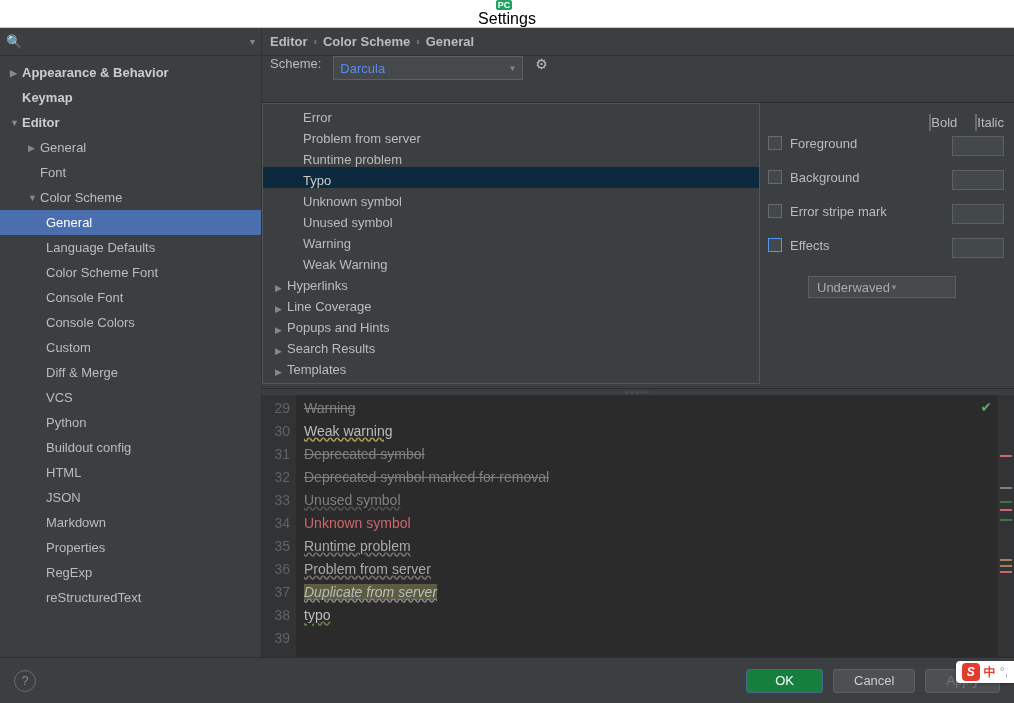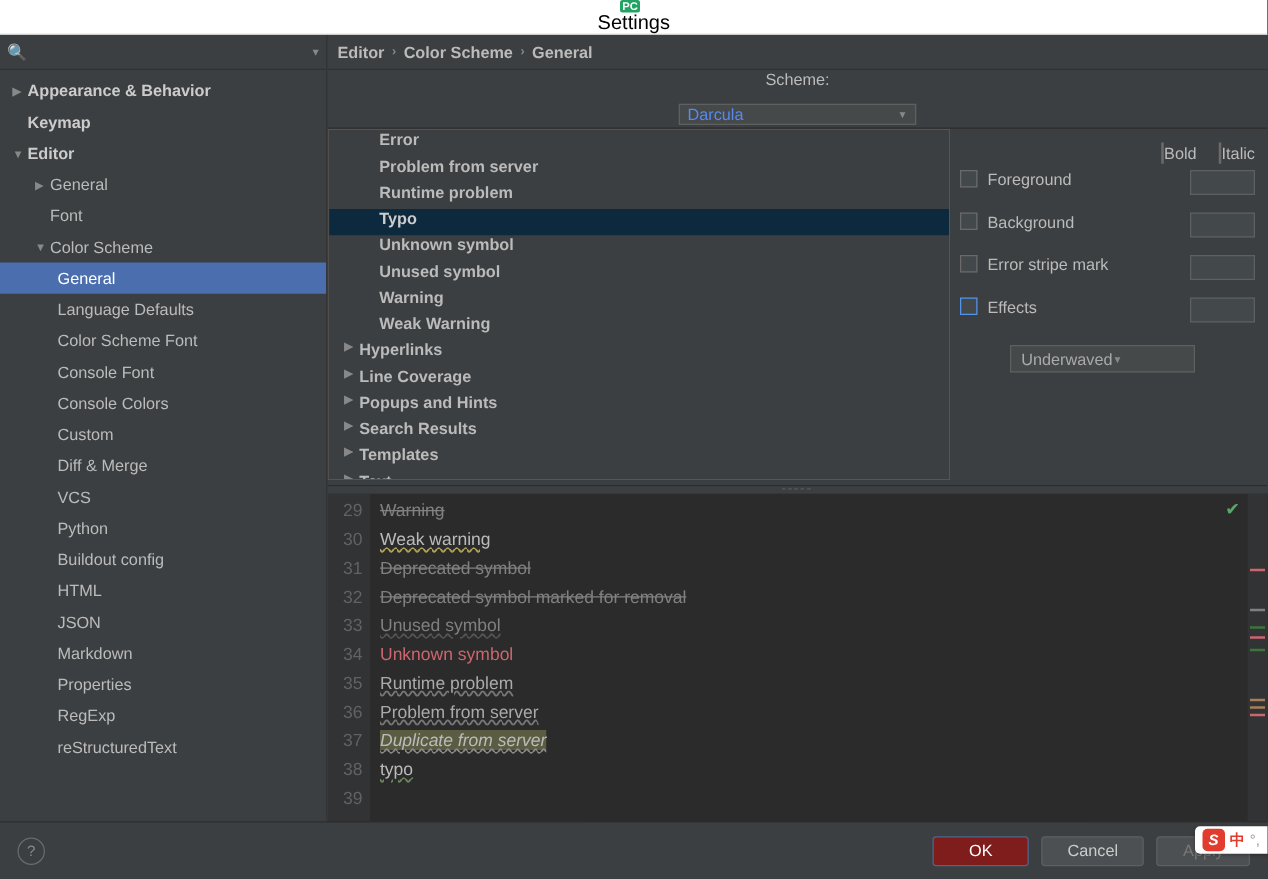--- a/index.html
+++ b/index.html
@@ -30,34 +30,34 @@
 .nav-item.bold { font-weight: bold; color: #ccc; }
 .nav-item.selected { background: #4b6eaf; color: #fff; }
 .nav-item.d1 { padding-left: 28px; }
 .nav-item.d2 { padding-left: 46px; }
 
 
 .right-panel { flex: 1; display: flex; flex-direction: column; overflow: hidden; }
 .breadcrumb { height: 28px; display: flex; align-items: center; padding: 0 8px; border-bottom: 1px solid #323232; color: #bbb; font-weight: bold; }
 .breadcrumb .sep { margin: 0 6px; color: #888; font-size: 10px; }
 
-.scheme-row { height: 46px; display: flex; align-items: center; padding: 0 8px; gap: 12px; flex-direction: column; }
+.scheme-row { height: 46px; display: flex; padding: 0 8px; gap: 12px; }
 .scheme-row label { color: #bbb; }
 .scheme-select { width: 190px; height: 24px; background: #45494a; border: 1px solid #5e6060; color: #568af2; display: flex; align-items: center; padding: 0 6px; justify-content: space-between; cursor: pointer; }
 .scheme-select .tri { color: #888; font-size: 8px; }
 .gear { color: #bbb; cursor: pointer; font-size: 14px; }
 
 .inner-body { flex: 1; display: flex; flex-direction: column; border-top: 1px solid #2b2b2b; overflow: hidden; }
 
 .upper { height: 286px; display: flex; border-bottom: 1px solid #2b2b2b; }
 .tree-col { width: 498px; border: 1px solid #555; margin: 0 4px 4px 0; overflow-y: auto; background: #3c3f41; }
 .tree-col::-webkit-scrollbar { width: 10px; }
 .tree-col::-webkit-scrollbar-track { background: #3c3f41; }
 .tree-col::-webkit-scrollbar-thumb { background: #5a5d5f; }
-.t-item { height: 21px; display: flex; align-items: flex-start; padding-left: 12px; cursor: pointer; font-weight: bold; }
+.t-item { height: 21px; display: flex; align-items: flex-end; padding-left: 12px; cursor: pointer; }
 .t-item .arrow { width: 12px; display: inline-block; color: #888; font-size: 9px; }
 .t-item.ti2 { padding-left: 40px; }
 .t-item.sel { background: #0d293e; color: #ccc; }
 
 .props-col { flex: 1; padding: 12px 10px 10px 4px; }
 .prop-row { display: flex; height: 34px; gap: 8px; }
 .checkbox { width: 14px; height: 14px; border: 1px solid #6a6a6a; background: #43494a; cursor: pointer; }
 .checkbox.on { border-color: #5394ec; }
 .swatch { width: 52px; height: 20px; border: 1px solid #5e6060; background: #43494a; margin-left: auto; }
 .prop-top { display: flex; justify-content: flex-end; gap: 18px; margin-bottom: 6px; }
@@ -82,21 +82,21 @@
 .dup-hl { background: #5c5c42; text-decoration: underline wavy #888; font-style: italic; }
 .check-badge { position: absolute; top: 4px; right: 6px; color: #59a869; font-size: 14px; }
 .minimap { width: 16px; background: #313335; position: relative; }
 .minimap .mark { position: absolute; right: 2px; width: 12px; height: 2px; }
 
 
 .bottombar { height: 46px; border-top: 1px solid #2d2d2d; background: #3c3f41; display: flex; align-items: center; padding: 0 14px; gap: 10px; }
 .help-btn { width: 22px; height: 22px; border-radius: 11px; border: 1px solid #6a6a6a; color: #888; display: flex; align-items: center; justify-content: center; cursor: pointer; font-size: 12px; }
 .spacer { flex: 1; }
 .btn { height: 24px; padding: 0 20px; border: 1px solid #5e6060; background: #4c5052; color: #ccc; display: flex; align-items: center; cursor: pointer; border-radius: 3px; }
-.btn.primary { background: #7f1d1d; border-color: #4a688c; color: #fff; padding: 0 28px; }
+.btn.primary { background: #15803d; border-color: #4a688c; color: #fff; padding: 0 28px; }
 .btn.disabled { color: #777; cursor: default; }
 
 
 .ime { position: fixed; right: 0; bottom: 20px; background: #fff; border-radius: 4px 0 0 4px; padding: 2px 6px; display: flex; align-items: center; gap: 4px; font-size: 12px; box-shadow: 0 1px 3px rgba(0,0,0,.3); }
 .ime .s { width: 18px; height: 18px; background: #e23c2e; color: #fff; border-radius: 4px; display: flex; align-items: center; justify-content: center; font-weight: bold; font-style: italic; }
 .ime .t { color: #e23c2e; font-weight: bold; }
 </style>
 </head>
 <body>
 

